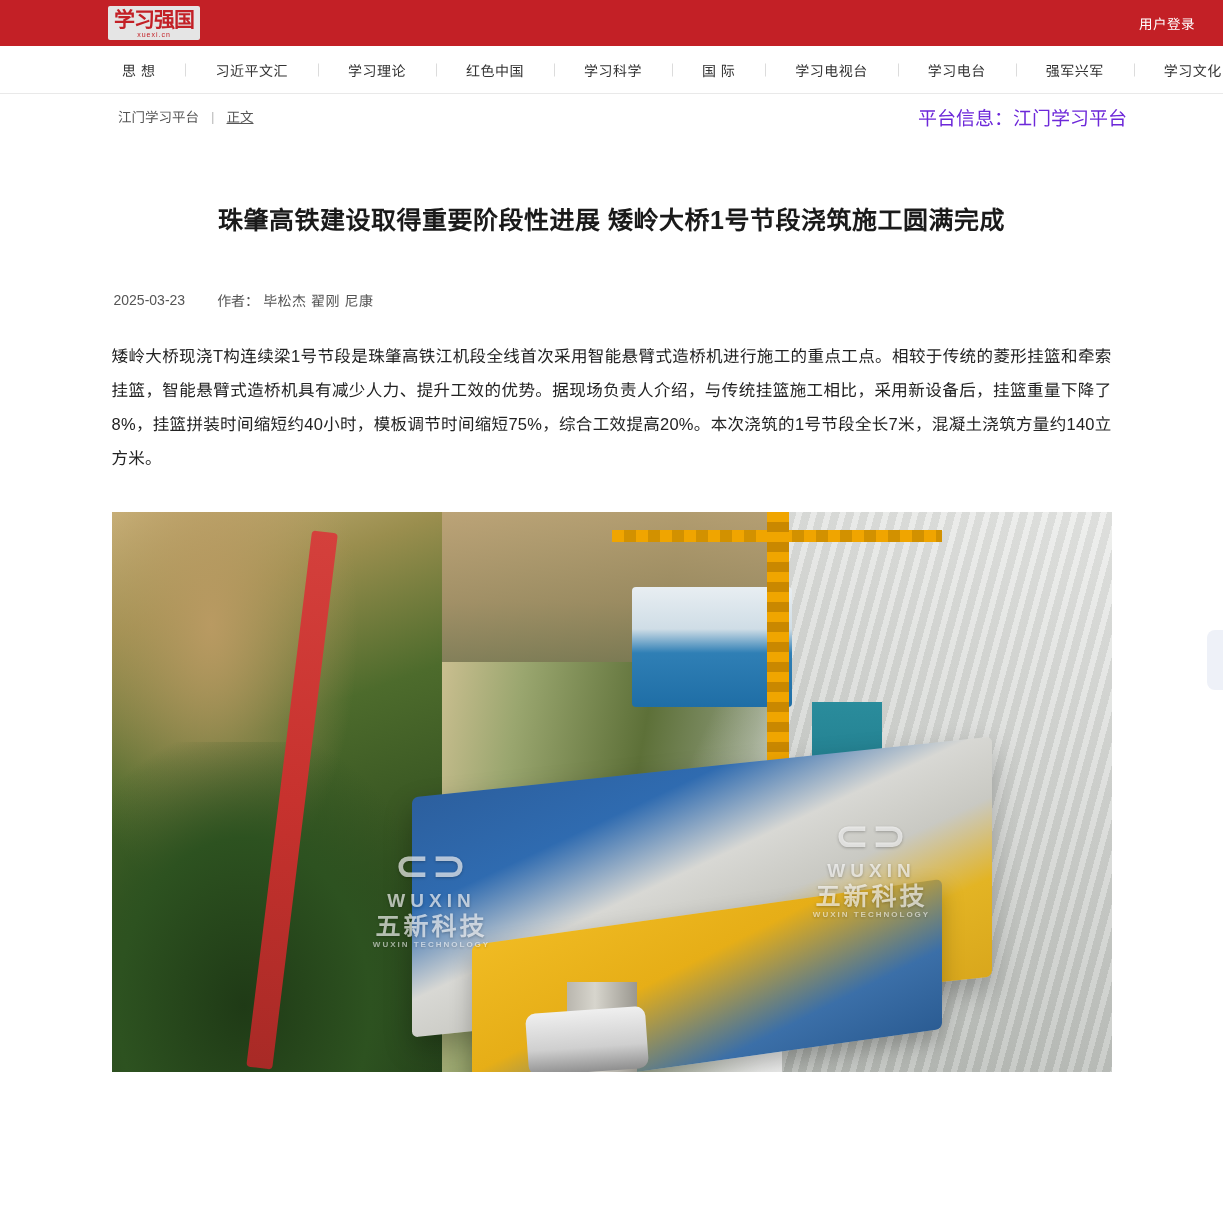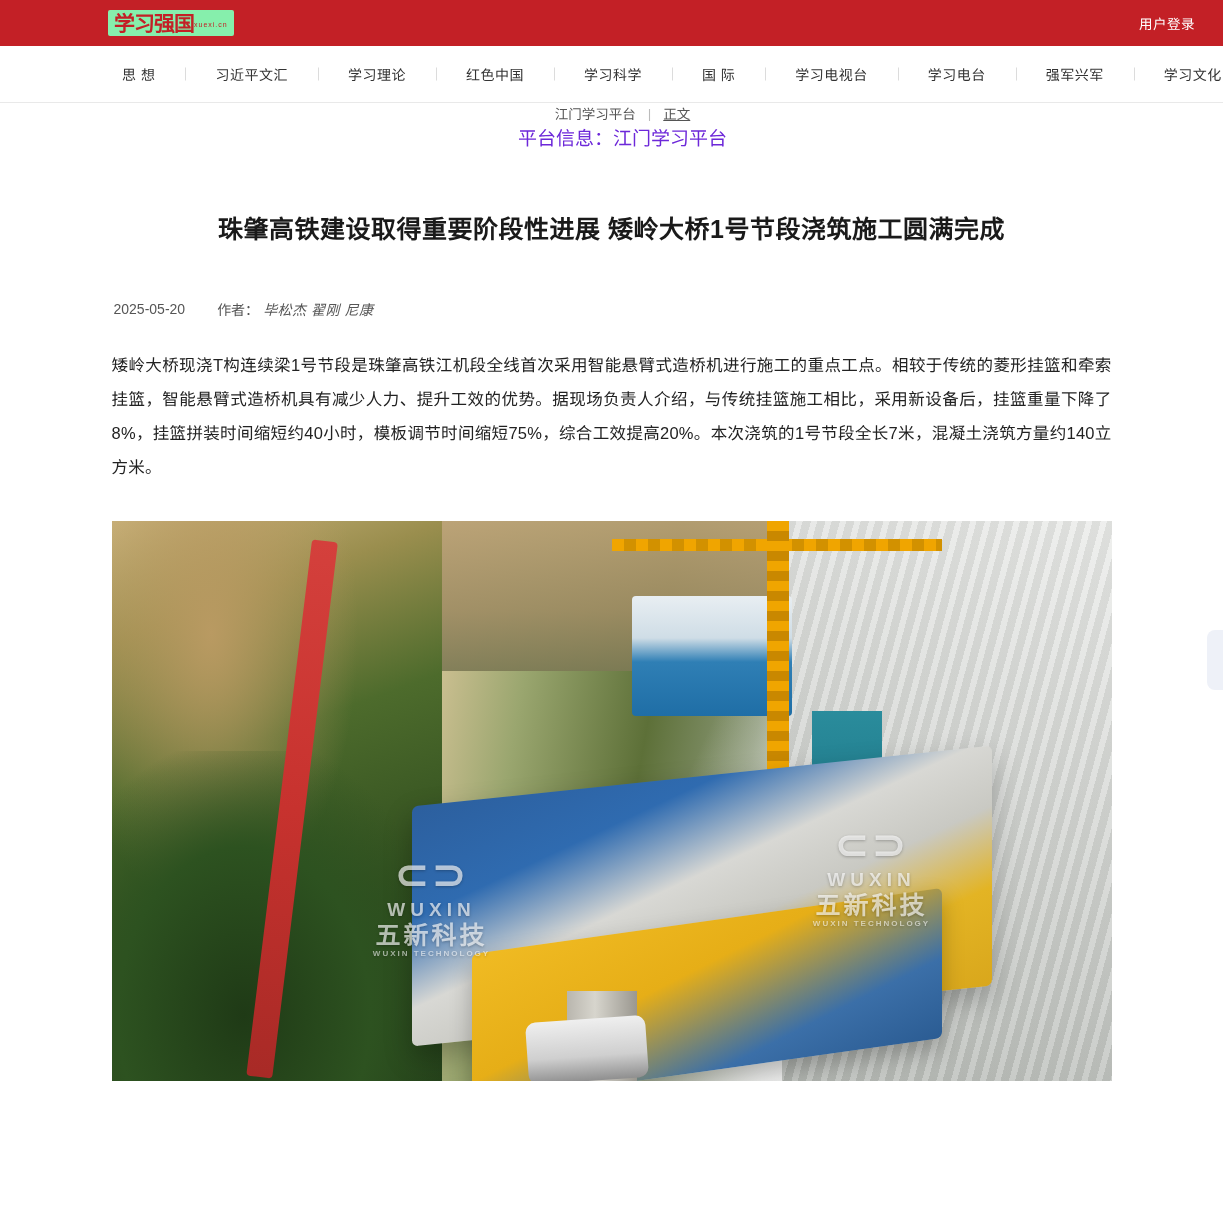--- a/index.html
+++ b/index.html
@@ -21,26 +21,26 @@
     justify-content: space-between;
     padding: 0 28px 0 0;
     position: relative;
   }
   .logo-wrap {
     display: flex;
     align-items: center;
     margin-left: 108px;
   }
   .logo-box {
-    background: #86efac;
+    background: #e5e5e5;
     color: #c32026;
     border-radius: 2px;
     padding: 3px 6px 2px 6px;
     display: flex;
-    flex-direction: row;
+    flex-direction: column;
     align-items: center;
     line-height: 1;
   }
   .logo-main {
     font-size: 21px;
     font-weight: 700;
     letter-spacing: -1px;
     white-space: nowrap;
     color: #c32026;
   }
@@ -52,21 +52,21 @@
   }
   .login-link {
     color: #ffffff;
     font-size: 13.5px;
     text-decoration: none;
     letter-spacing: 0.5px;
   }
 
   
   .navbar {
-    height: 57px;
+    height: 48px;
     border-bottom: 1px solid #e9e9e9;
     display: flex;
     align-items: center;
     padding-left: 108px;
   }
   .nav-item {
     font-size: 14px;
     color: #333;
     padding: 0 30px;
     position: relative;
@@ -86,21 +86,20 @@
 
   
   .crumbrow {
     height: 44px;
     display: flex;
     align-items: center;
     justify-content: space-between;
     padding: 0 96px 0 118px;
     font-size: 13.5px;
     color: #555;
-    flex-direction: column;
   }
   .crumb-left { display: flex; align-items: center; gap: 0; }
   .crumb-sep { margin: 0 12px; color: #bbb; }
   .crumb-link { color: #555; text-decoration: none; }
   .crumb-current { color: #555; text-decoration: underline; }
   .crumb-right { color: #6d28d9; font-size: 19px; font-family: Liberation Serif, serif; }
 
   
   .article {
     width: 1000px;
@@ -120,21 +119,21 @@
     margin: 52px 0 0 0;
     font-size: 14px;
     color: #555;
     display: flex;
     align-items: center;
     gap: 0;
     padding-left: 2px;
   }
   .meta .date { margin-right: 32px; }
   .meta .author-label { margin-right: 4px; }
-  .meta .author-names { letter-spacing: 0.5px; font-style: italic; }
+  .meta .author-names { letter-spacing: 0.5px; }
 
   .para {
     margin: 30px 0 0 0;
     font-size: 16.5px;
     line-height: 2.05;
     color: #222;
     text-align: justify;
     letter-spacing: 0.2px;
   }
   .para.first { margin-top: 38px; }
@@ -295,21 +294,21 @@
   </div>
   <div class="crumb-right">
     <span>平台信息：</span><span>江门学习平台</span>
   </div>
 </div>
 
 <article class="article">
   <h1 class="title">珠肇高铁建设取得重要阶段性进展 矮岭大桥1号节段浇筑施工圆满完成</h1>
 
   <div class="meta">
-    <span class="date">2025-05-20</span>
+    <span class="date">2025-03-23</span>
     <span class="author-label">作者：</span>
     <span class="author-names">毕松杰 翟刚 尼康</span>
   </div>
 
   <p class="para">矮岭大桥现浇T构连续梁1号节段是珠肇高铁江机段全线首次采用智能悬臂式造桥机进行施工的重点工点。相较于传统的菱形挂篮和牵索挂篮，智能悬臂式造桥机具有减少人力、提升工效的优势。据现场负责人介绍，与传统挂篮施工相比，采用新设备后，挂篮重量下降了8%，挂篮拼装时间缩短约40小时，模板调节时间缩短75%，综合工效提高20%。本次浇筑的1号节段全长7米，混凝土浇筑方量约140立方米。</p>
 
   <figure>
     <div class="photo">
       <div class="sky-rock"></div>
       <div class="quarry-top"></div>

